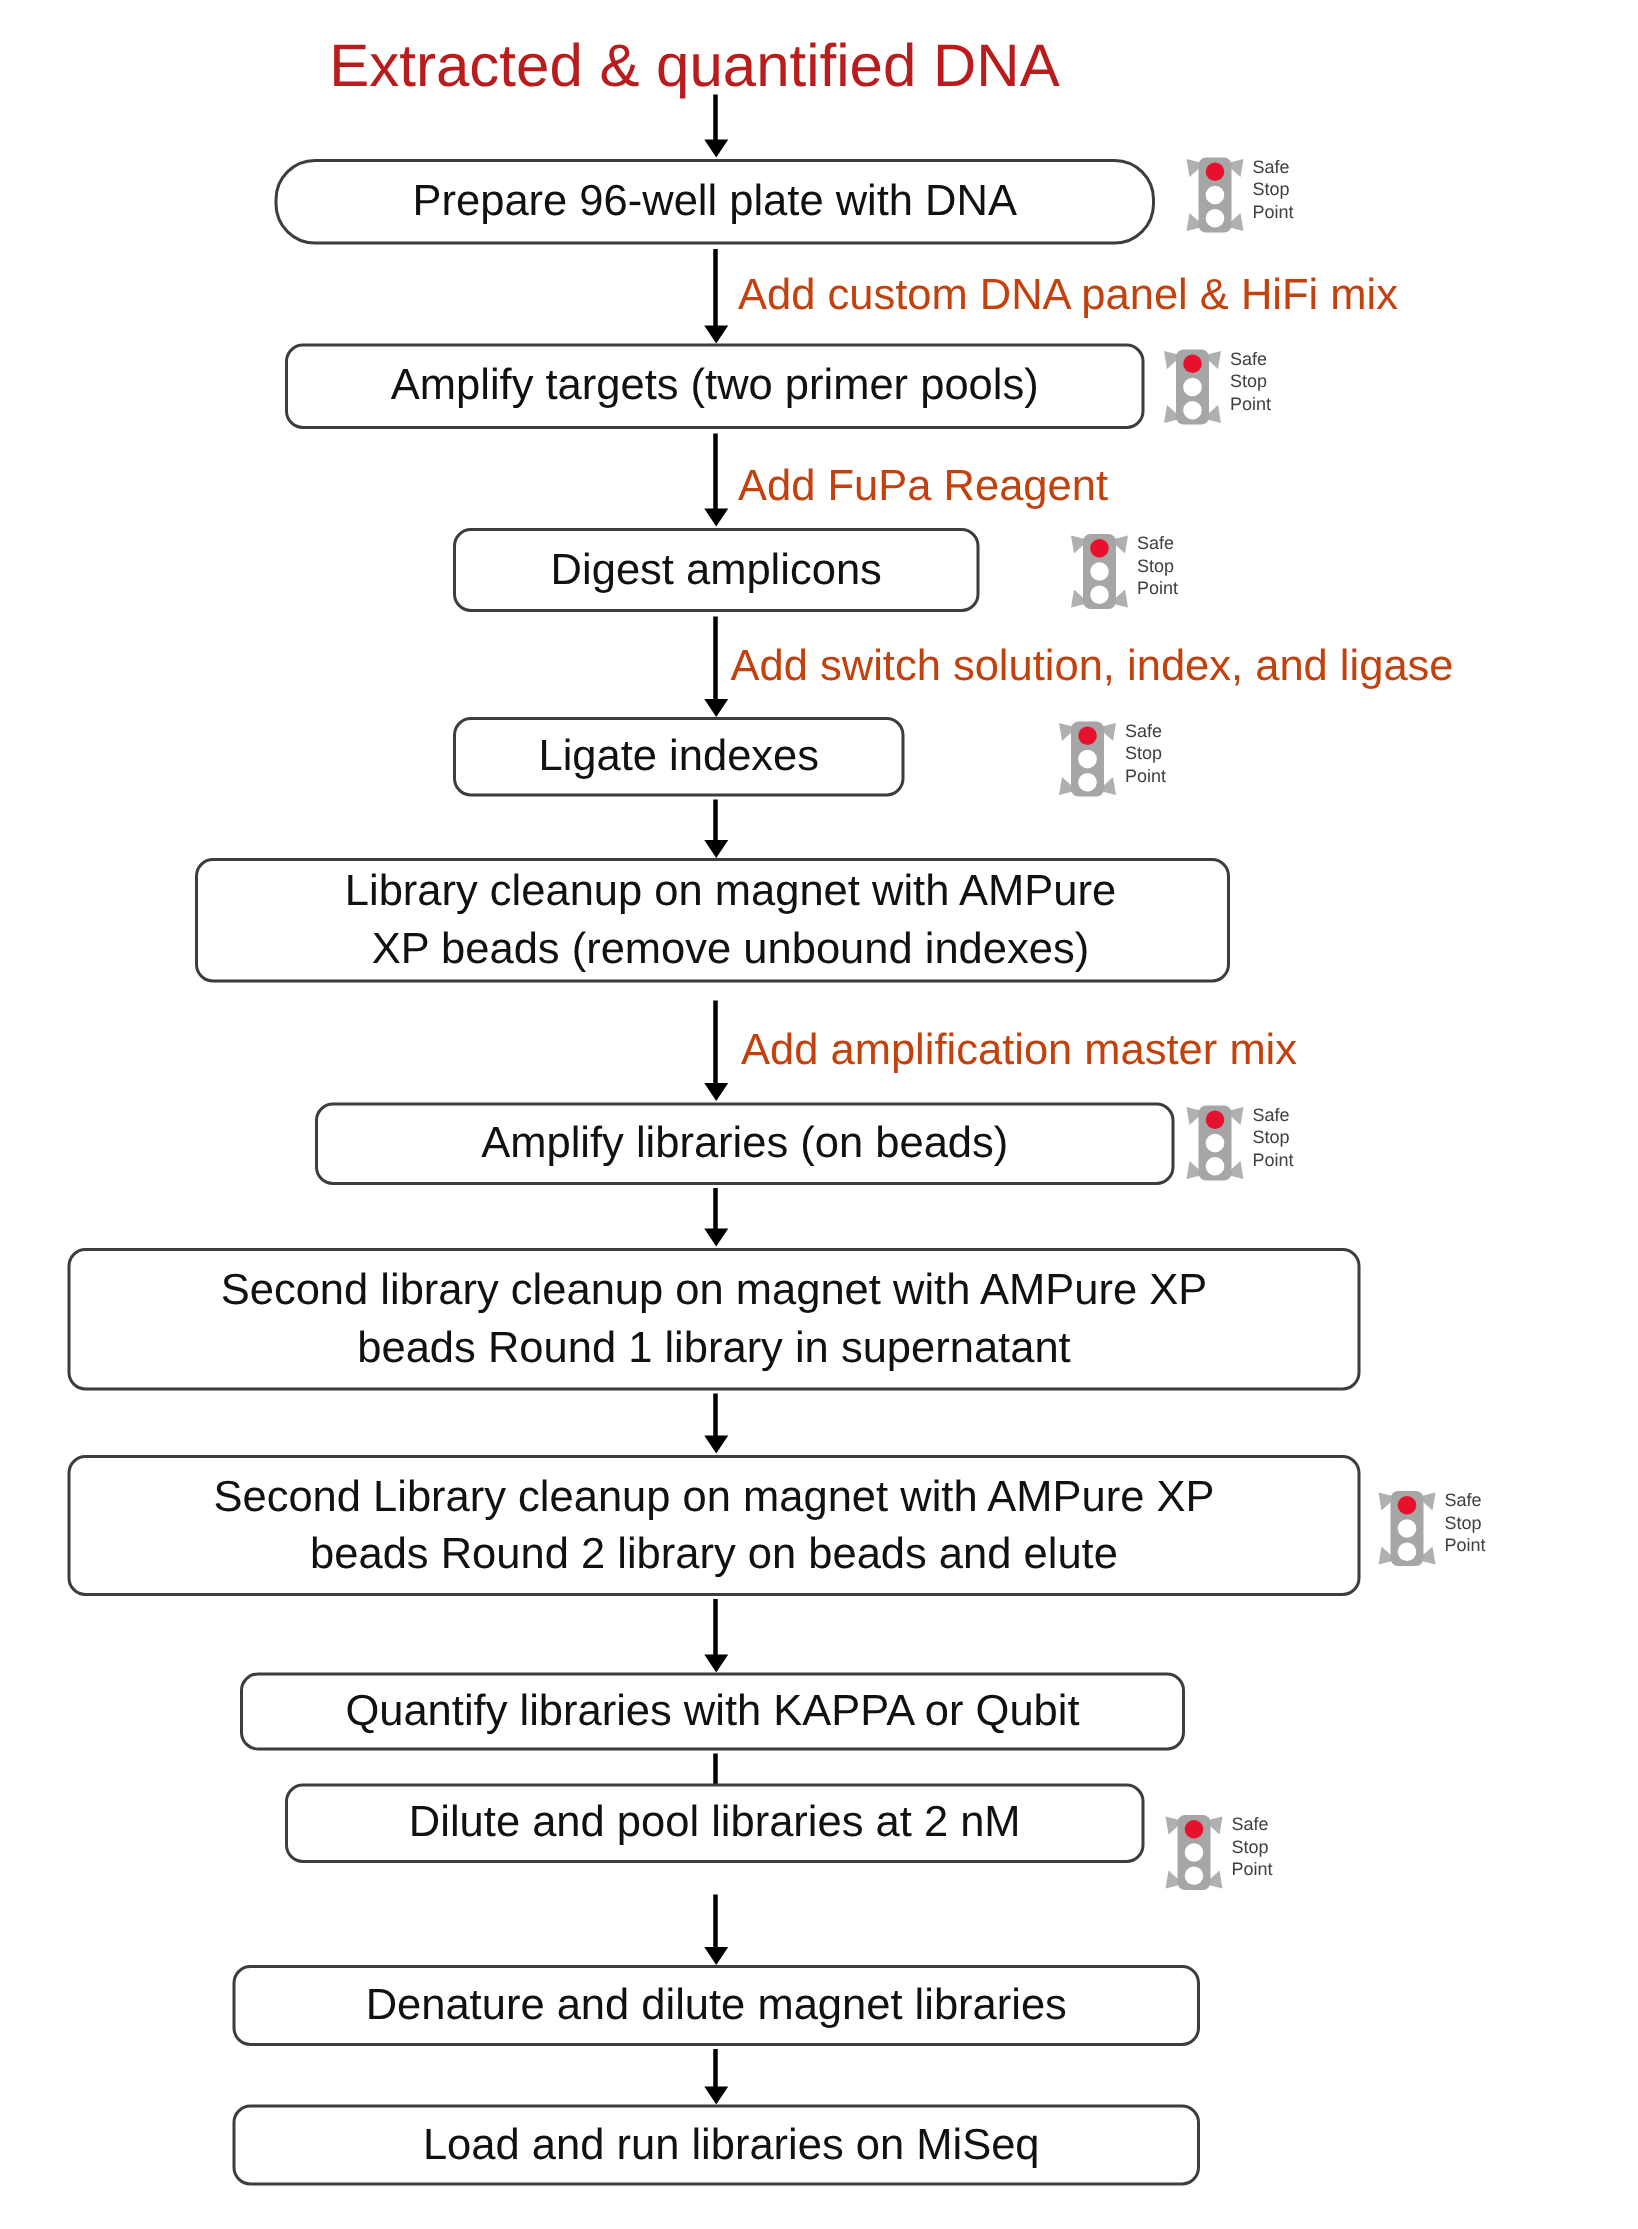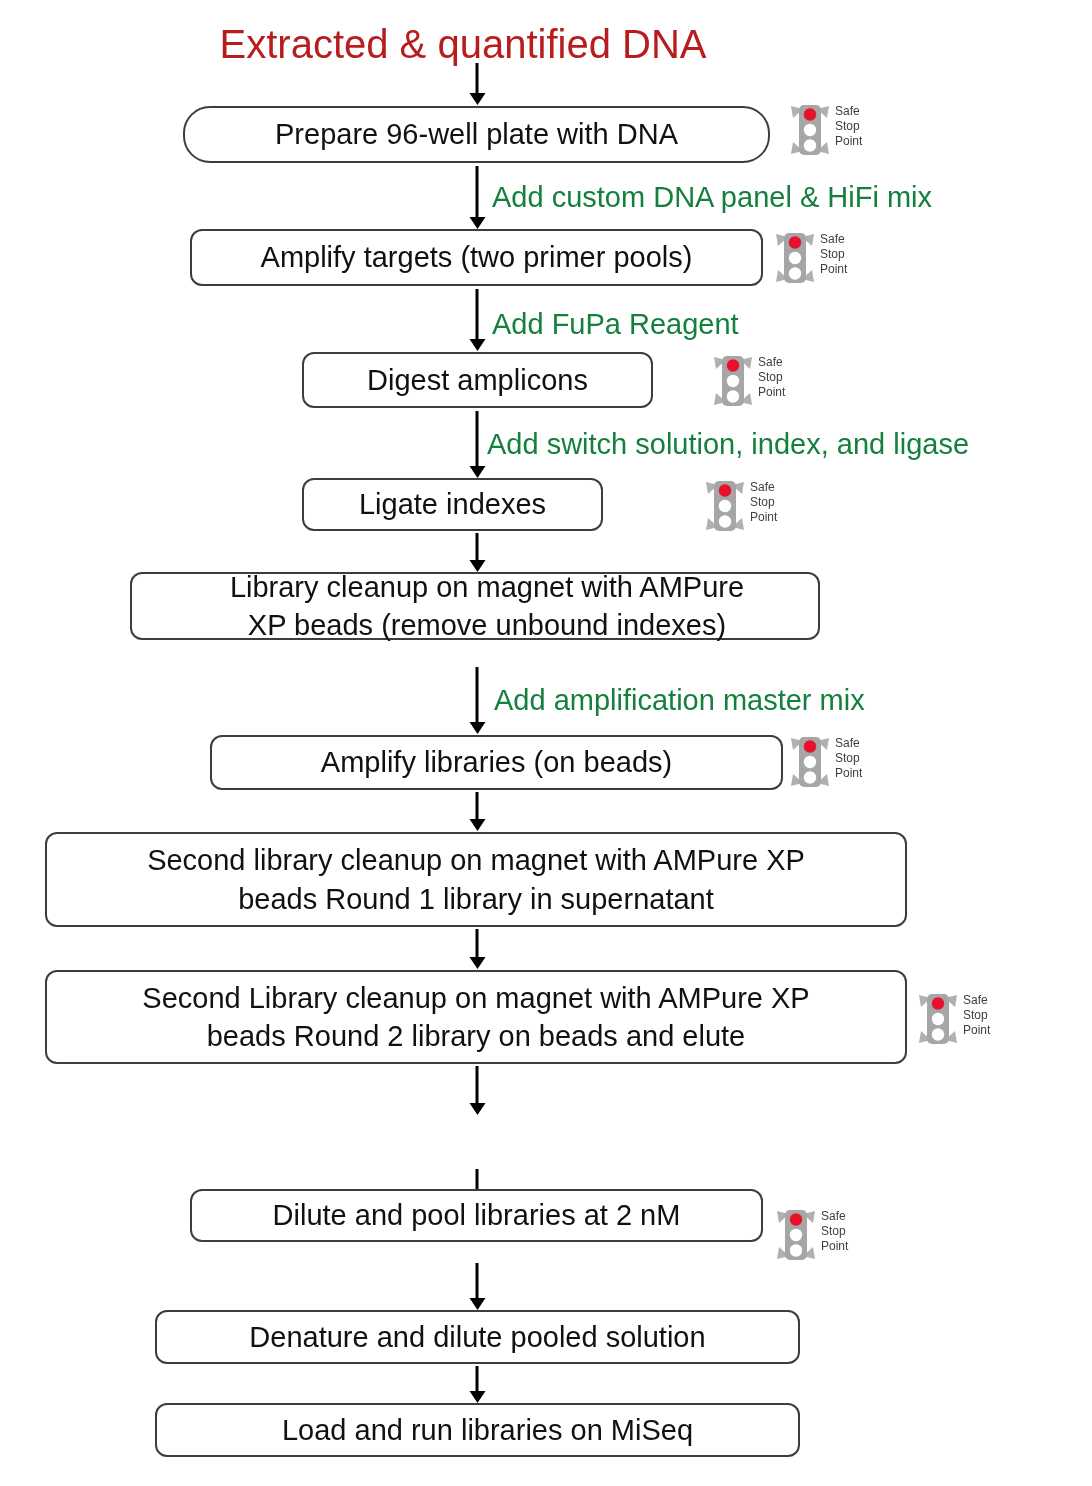--- a/index.html
+++ b/index.html
@@ -32,21 +32,21 @@
     font-size: 29px;
     line-height: 1.32;
     white-space: pre-line;
     box-sizing: border-box;
     color: #111111;
   }
   .edge-label {
     position: absolute;
     font-size: 29px;
     white-space: nowrap;
-    color: #15803d;
+    color: #c2410c;
   }
   .arrow {
     position: absolute;
     width: 3px;
     background: #000000;
     transform: translateX(-1.5px);
   }
   .arrow::after {
     content: "";
     position: absolute;
@@ -102,40 +102,43 @@
   </div>
   <div class="node" style="left:190px; top:229px;  width:573px; height:57px;">
     <span>Amplify targets (two primer pools)</span>
   </div>
   <div class="node" style="left:302px; top:352px;  width:351px; height:56px;">
     <span>Digest amplicons</span>
   </div>
   <div class="node" style="left:302px; top:478px;  width:301px; height:53px;">
     <span>Ligate indexes</span>
   </div>
-  <div class="node" style="left:130px; top:572px;  width:690px; height:68px;padding-left:24px;">
+  <div class="node" style="left:130px; top:572px;  width:690px; height:83px;padding-left:24px;">
     <span>Library cleanup on magnet with AMPure
 XP beads (remove unbound indexes)</span>
   </div>
   <div class="node" style="left:190px; top:735px;  width:573px; height:55px;margin-left:20px;">
     <span>Amplify libraries (on beads)</span>
   </div>
   <div class="node" style="left:45px;  top:832px;  width:862px; height:95px;">
     <span>Second library cleanup on magnet with AMPure XP
 beads Round 1 library in supernatant</span>
   </div>
   <div class="node" style="left:45px;  top:970px;  width:862px; height:94px;">
     <span>Second Library cleanup on magnet with AMPure XP
 beads Round 2 library on beads and elute</span>
   </div>
+  <div class="node" style="left:160px; top:1115px; width:630px; height:52px;">
+    <span>Quantify libraries with KAPPA or Qubit</span>
+  </div>
   <div class="node" style="left:190px; top:1189px; width:573px; height:53px;">
     <span>Dilute and pool libraries at 2 nM</span>
   </div>
   <div class="node" style="left:155px; top:1310px; width:645px; height:54px;">
-    <span>Denature and dilute pooled solution</span>
+    <span>Denature and dilute magnet libraries</span>
   </div>
   <div class="node" style="left:155px; top:1403px; width:645px; height:54px;padding-left:20px;">
     <span>Load and run libraries on MiSeq</span>
   </div>
 
   <div class="ssp" style="left:790px; top:104px;">
     <svg width="40" height="52" viewBox="0 0 40 52">
       <polygon points="1,2 13,5 3,14" fill="#b0b0b0"></polygon>
         <polygon points="39,2 27,5 37,14" fill="#b0b0b0"></polygon>
       <polygon points="1,50 13,47 3,38" fill="#b0b0b0"></polygon>

